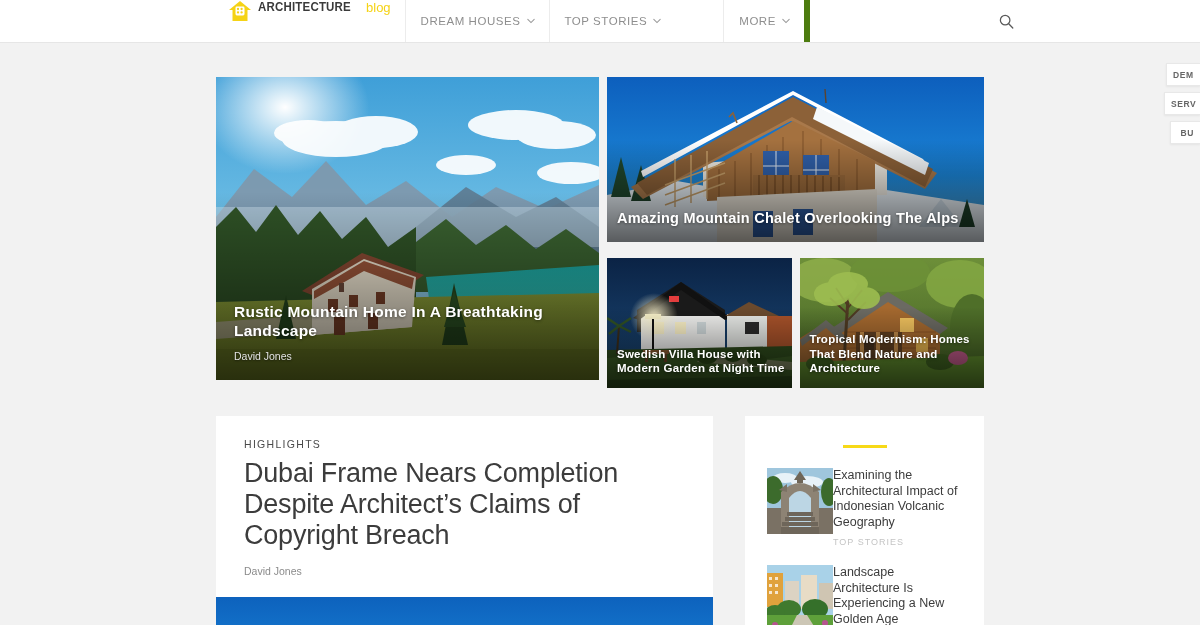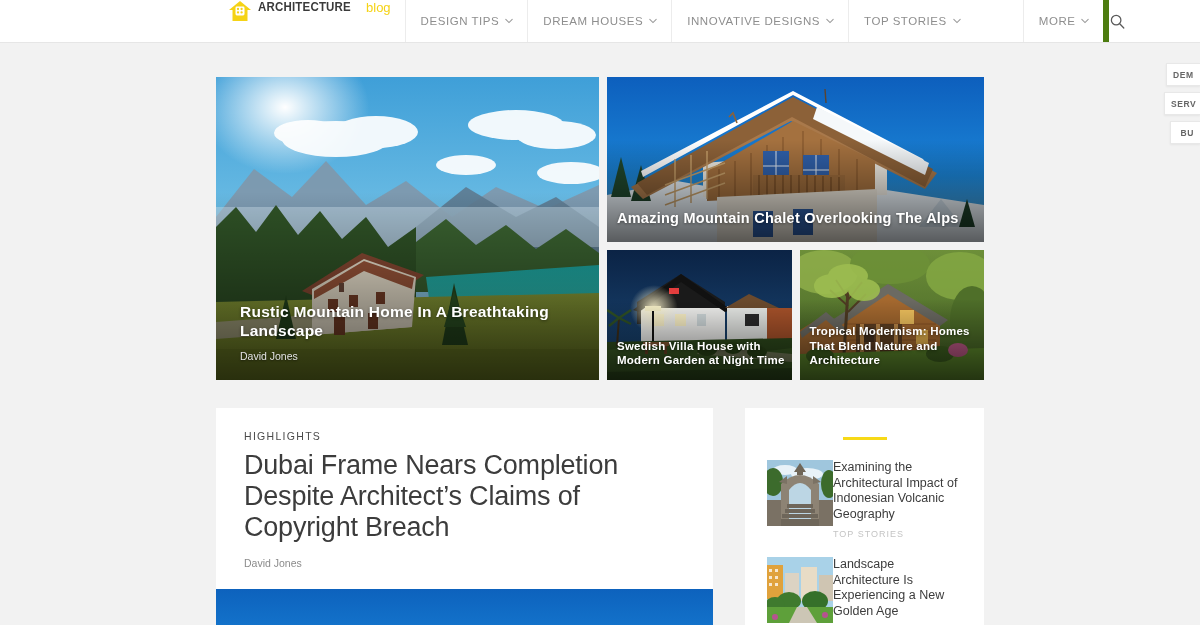--- a/index.html
+++ b/index.html
@@ -69,21 +69,21 @@
   
   .page{ width:1200px; }
   .container{ width:768px; margin:0 auto; padding-top:34px; }
 
   
   .hero{ display:flex; gap:8px; }
   .hero-left{
     position:relative; width:383px; height:303px; overflow:hidden;
     background:#244; cursor:pointer;
   }
-  .hero-right{ display:flex; flex-direction:column; gap:8px; width:377px; }
+  .hero-right{ display:flex; flex-direction:column; gap:16px; width:377px; }
   .hero-top{
     position:relative; width:377px; height:165px; overflow:hidden;
     background:#1565c0; cursor:pointer;
   }
   .hero-bottom{ display:flex; gap:8px; }
   .hero-small{
     position:relative; width:184.5px; height:130px; overflow:hidden;
     background:#203040; cursor:pointer;
   }
 
@@ -92,21 +92,21 @@
     position:absolute; left:0; right:0; bottom:0; height:62%;
     background:linear-gradient(to top, rgba(0,0,0,.62), rgba(0,0,0,0));
     pointer-events:none;
   }
   .card-body{ position:absolute; left:0; right:0; bottom:0; padding:12px 14px; }
   .card-title{
     color:#fff; font-weight:bold; letter-spacing:.25px; line-height:1.22;
     text-shadow:0 1px 3px rgba(0,0,0,.45);
   }
   .hero-left .card-title{ font-size:15.5px; }
-  .hero-left .card-body{ padding:0 0 18px 24px; }
+  .hero-left .card-body{ padding:0 0 18px 18px; }
   .hero-top .card-title{ font-size:14.5px; }
   .hero-top .card-body{ padding:0 0 14px 10px; }
   .hero-small .card-title{ font-size:11.5px; line-height:1.28; }
   .hero-small .card-body{ padding:0 0 12px 10px; }
   .card-author{
     color:#e3e3e3; font-size:10.5px; margin-top:9px;
     text-shadow:0 1px 2px rgba(0,0,0,.5);
   }
 
   
@@ -163,37 +163,21 @@
           <circle cx="10" cy="12.4" r="1.15" fill="#f5d316"></circle>
           <circle cx="13.6" cy="12.4" r="1.15" fill="#f5d316"></circle>
         </svg>
       </span>
       <span class="logo-word">ARCHITECTURE</span>
       <span class="logo-sub">blog</span>
     </div>
 
     <nav class="main-nav">
       <div class="nav-item">
-        <span>DESIGN TIPS</span>
-        <span class="chev">
-          <svg viewBox="0 0 10 6" width="8" height="6">
-              <path d="M1 1 L5 5 L9 1" stroke="#9a9a9a" stroke-width="1.3" fill="none" stroke-linecap="round"></path>
-            </svg>
-        </span>
-      </div>
-      <div class="nav-item">
         <span>DREAM HOUSES</span>
-        <span class="chev">
-          <svg viewBox="0 0 10 6" width="8" height="6">
-              <path d="M1 1 L5 5 L9 1" stroke="#9a9a9a" stroke-width="1.3" fill="none" stroke-linecap="round"></path>
-            </svg>
-        </span>
-      </div>
-      <div class="nav-item">
-        <span>INNOVATIVE DESIGNS</span>
         <span class="chev">
           <svg viewBox="0 0 10 6" width="8" height="6">
               <path d="M1 1 L5 5 L9 1" stroke="#9a9a9a" stroke-width="1.3" fill="none" stroke-linecap="round"></path>
             </svg>
         </span>
       </div>
       <div class="nav-item">
         <span>TOP STORIES</span>
         <span class="chev">
           <svg viewBox="0 0 10 6" width="8" height="6">

